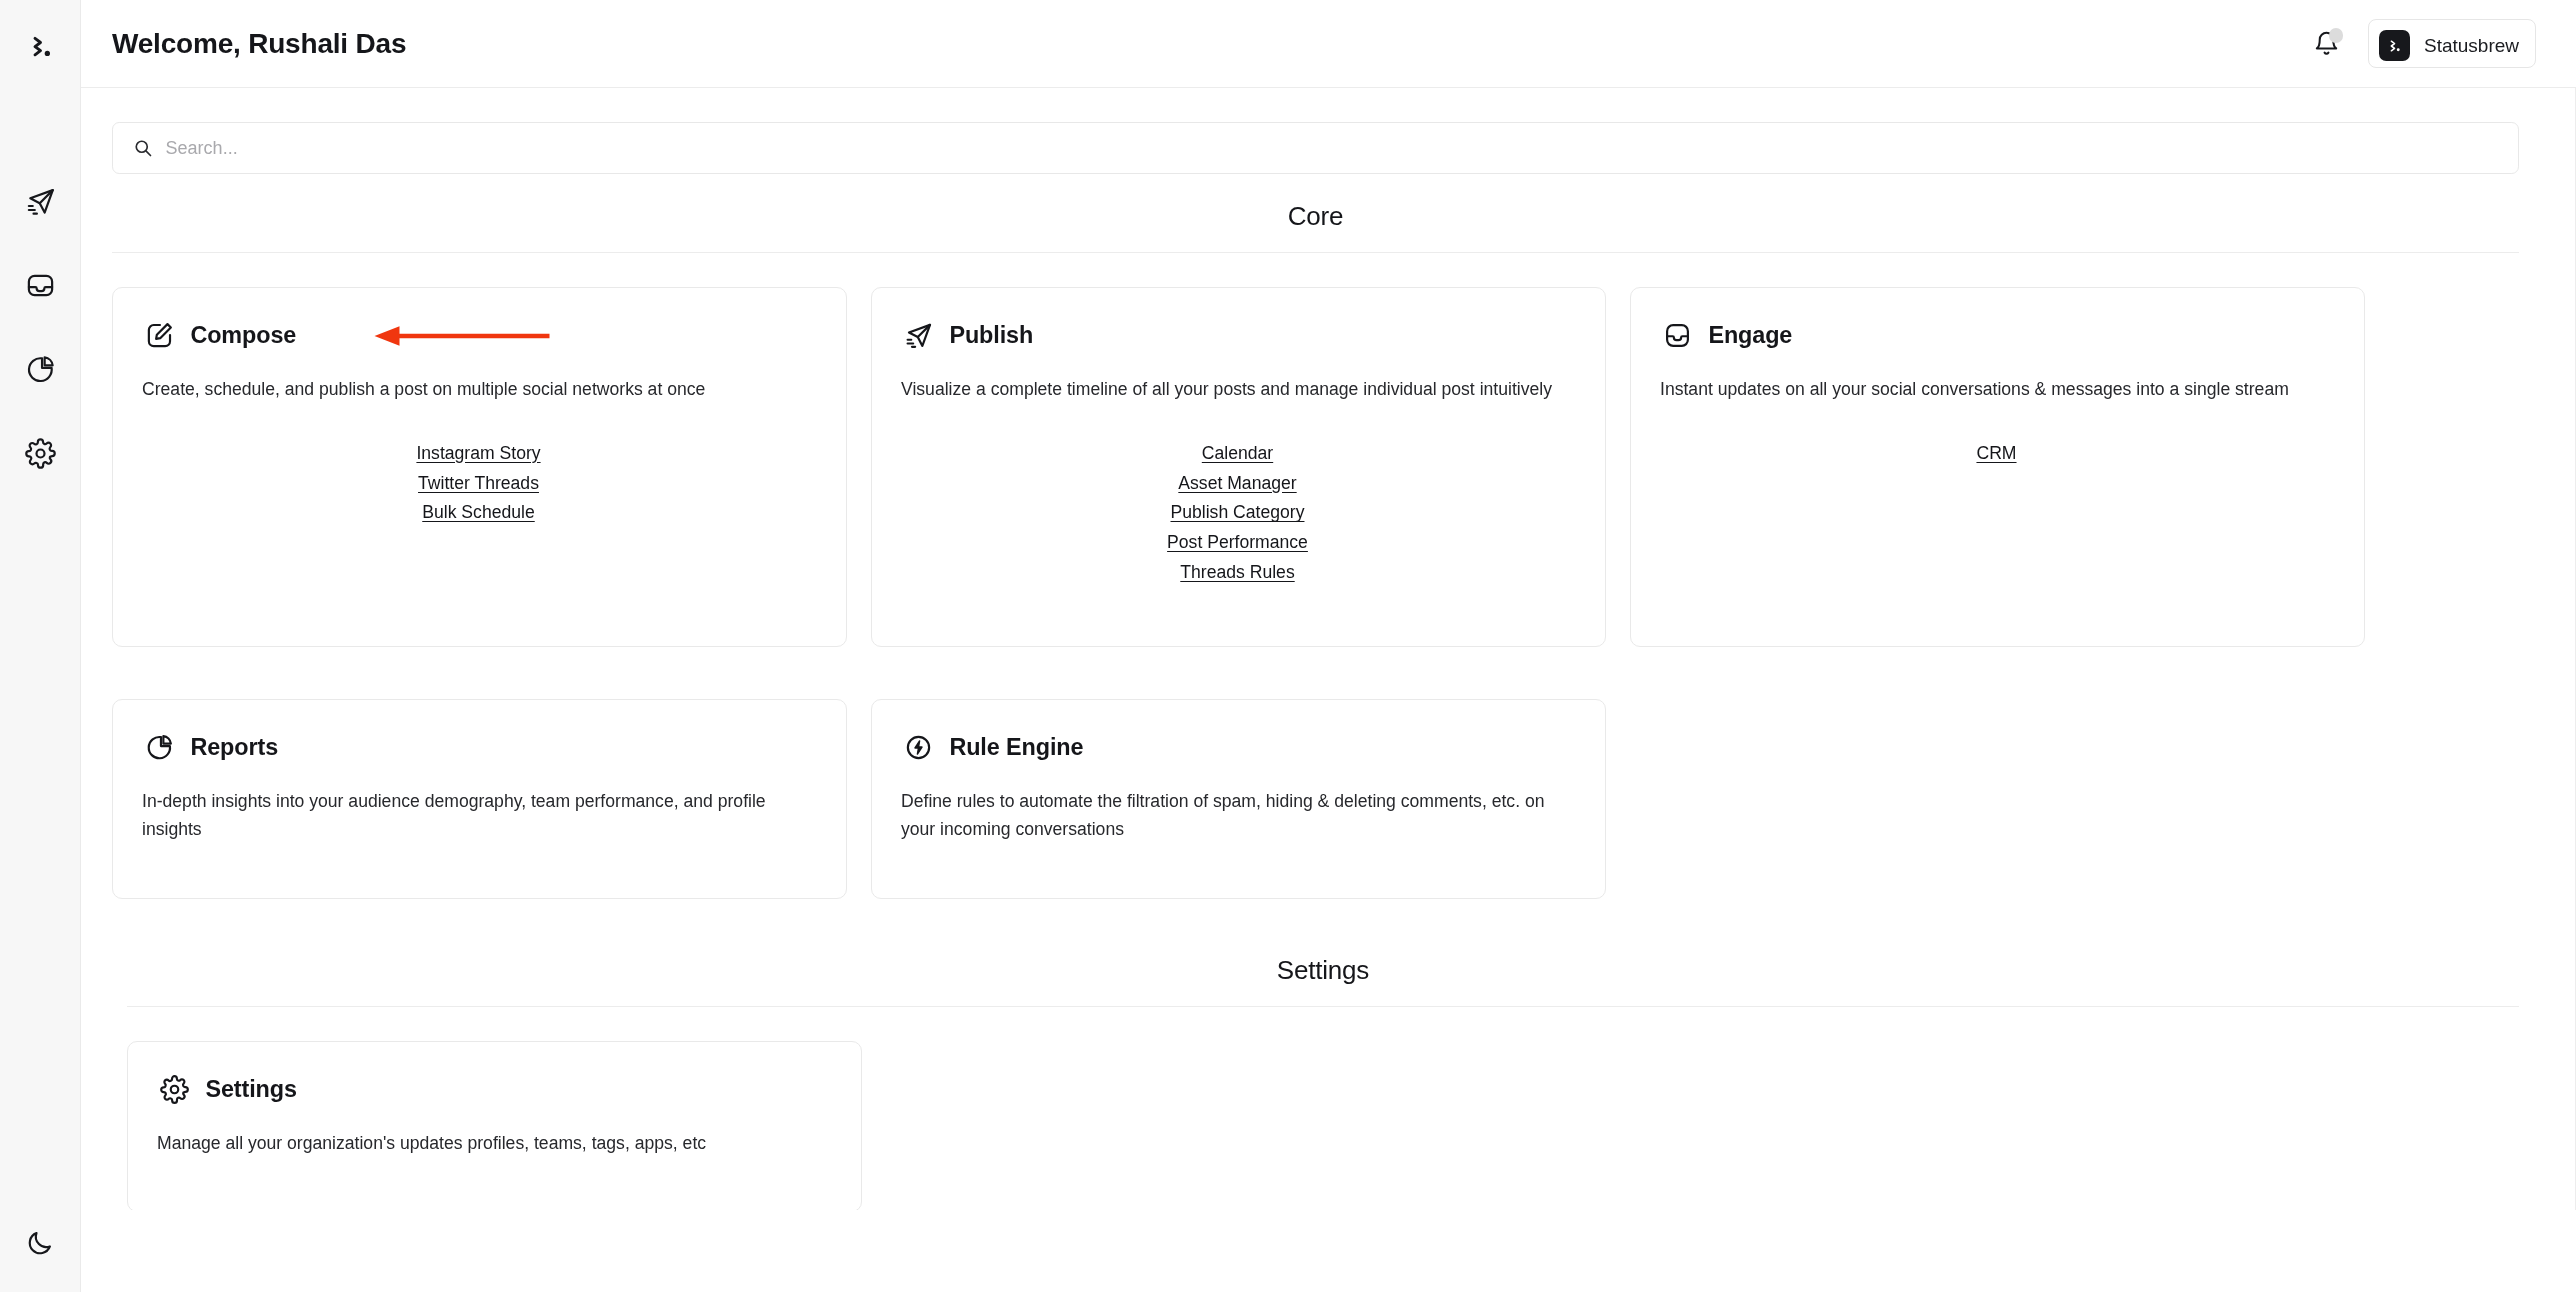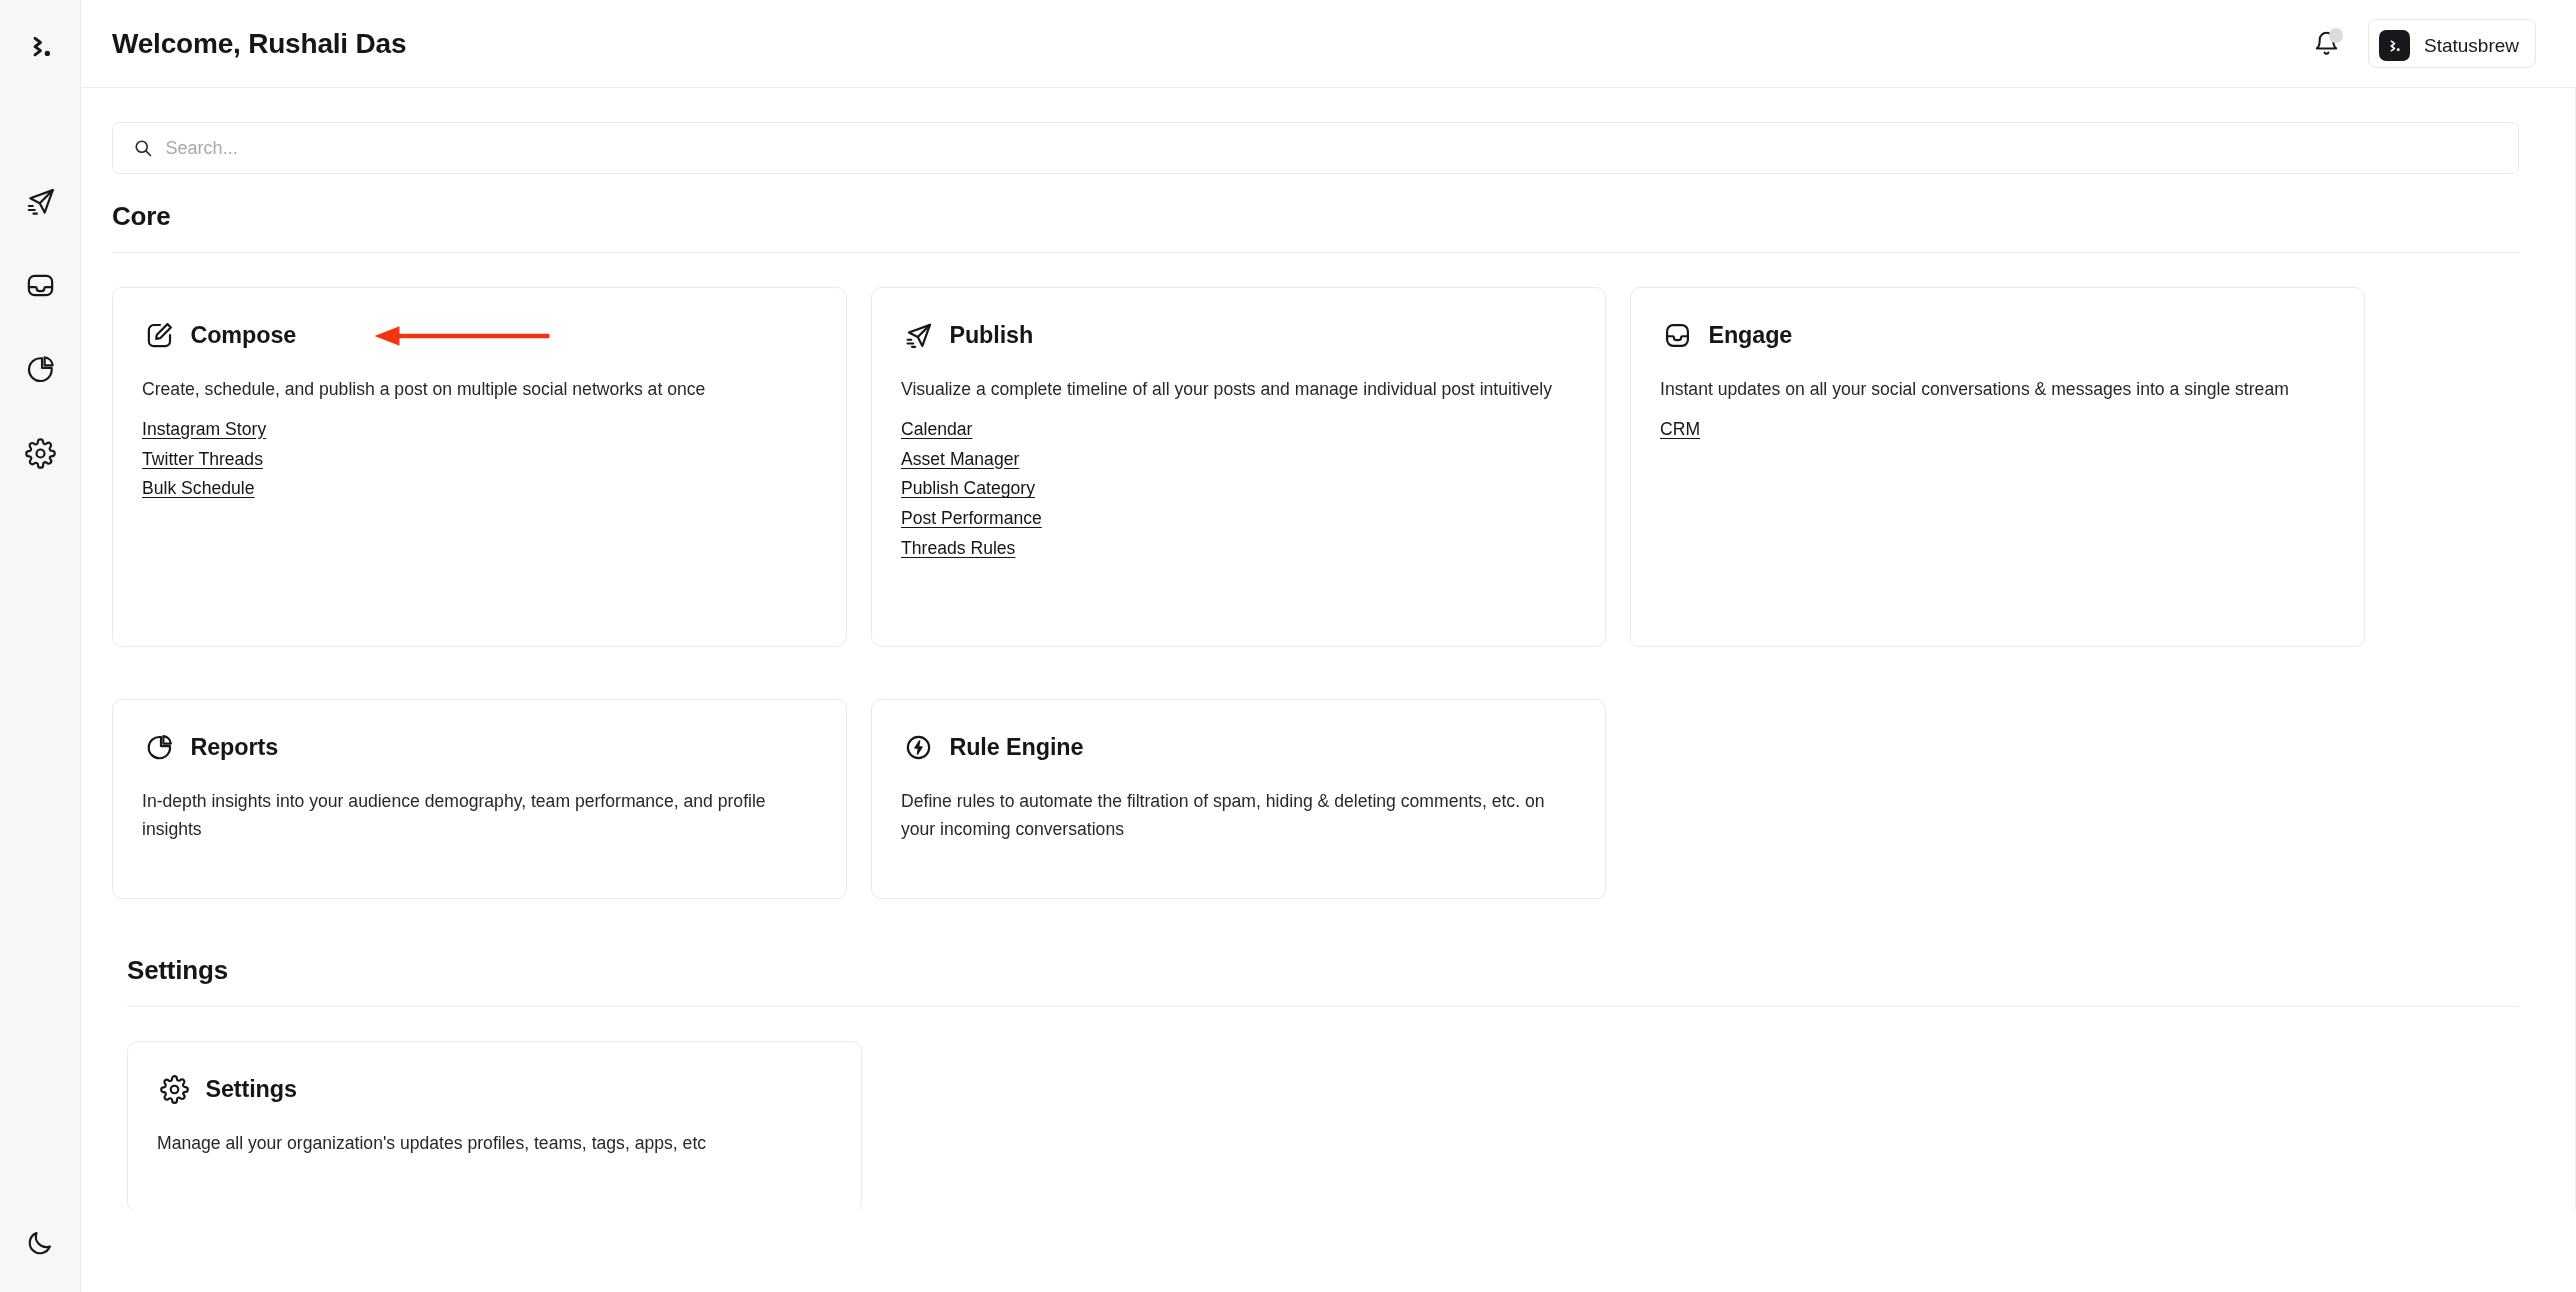--- a/index.html
+++ b/index.html
@@ -77,22 +77,22 @@
     background: #fff; margin-bottom: 27px; cursor: text;
   }
   .search-input {
     border: none; outline: none; background: transparent;
     font-family: "Liberation Sans", sans-serif;
     font-size: 18px; color: #1b1c20; flex: 1 1 auto; height: 100%;
   }
   .search-input::placeholder { color: #a9a9ad; }
 
   .section-title {
-    font-size: 26px; font-weight: 700; color: #15161a;
-    letter-spacing: -0.2px; margin: 7.2px 0 20px 0;
+    font-size: 26px; font-weight: 400; color: #15161a;
+    letter-spacing: -0.2px; margin: 7.2px 0 20px 0; text-align: center;
   }
   .section-rule { height: 0.9px; background: #ececec; margin-bottom: 34px; }
 
   .card-grid {
     display: grid;
     grid-template-columns: repeat(3, 735px);
     gap: 52px 24px;
     align-items: start;
   }
   .card {
@@ -102,21 +102,21 @@
   }
   .card.tall { min-height: 360px; }
   .card.short { min-height: 200px; }
   .card.settings-card { min-height: 171px; width: 735px; }
   .card-head { display: flex; align-items: center; gap: 14.4px; position: relative; }
   .card-icon { width: 34px; height: 34px; display: flex; align-items: center; justify-content: center; flex: 0 0 34px; }
   .card-title { font-size: 23.4px; font-weight: 700; color: #15161a; letter-spacing: -0.1px; }
   .card-desc {
     margin-top: 23.4px; font-size: 17.6px; line-height: 1.55; color: #27282c; max-width: 684px;
   }
-  .card-links { margin-top: 12px; display: flex; flex-direction: column; gap: 2.7px; align-items: flex-start; }
+  .card-links { margin-top: 36px; display: flex; flex-direction: column; gap: 2.7px; align-items: center; }
   .card-link {
     font-size: 17.6px; line-height: 1.55; color: #15161a;
     text-decoration: underline; text-underline-offset: 2.7px; cursor: pointer;
   }
 
   
   .annot-arrow {
     position: absolute; left: 230px; top: 50%; transform: translateY(-50%);
     width: 180px; height: 25px; pointer-events: none;
   }

